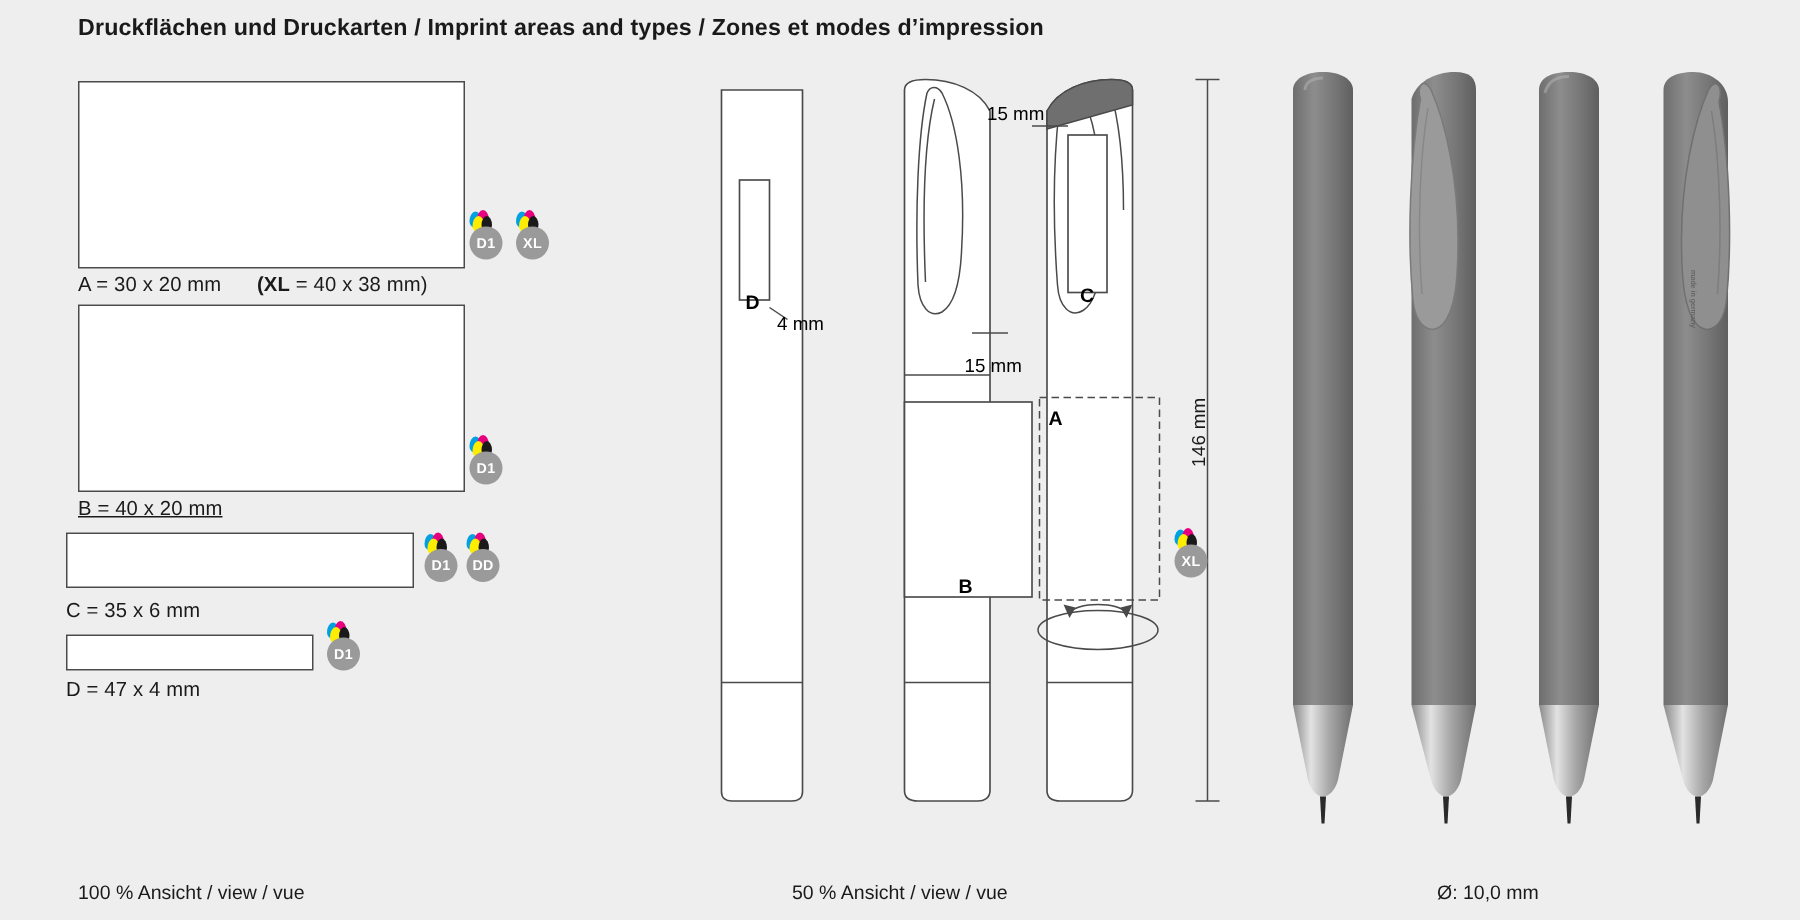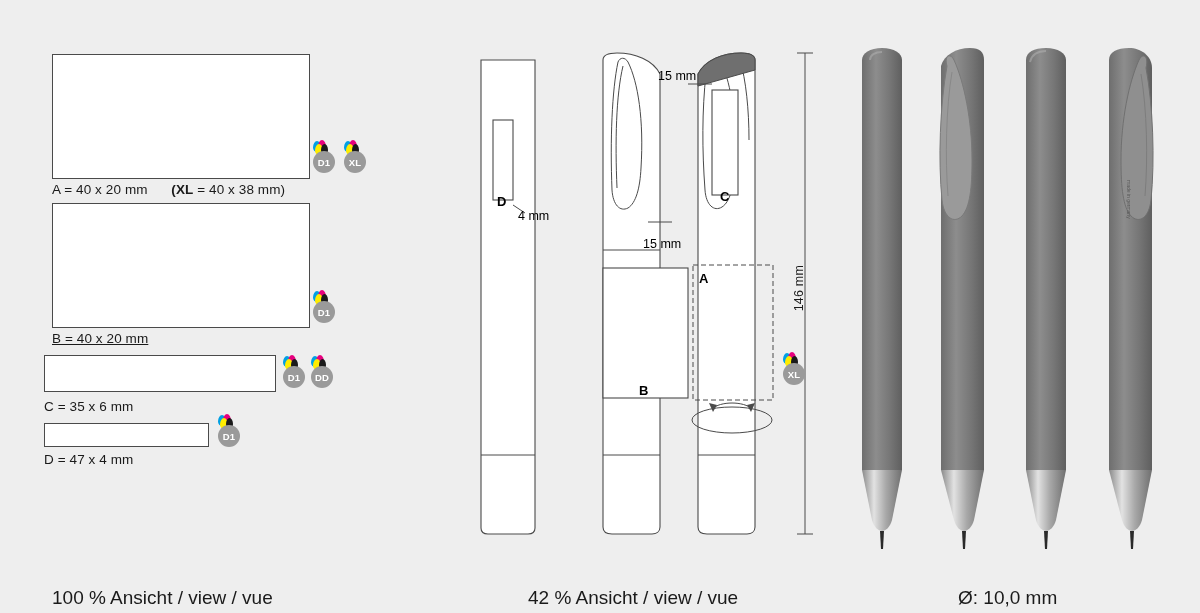--- a/index.html
+++ b/index.html
@@ -11,21 +11,21 @@
   #root{position:absolute;left:0;top:0;width:1200px;height:613px;}
   .abs{position:absolute;}
   .title{
     left:52px;top:10px;font-size:15.5px;font-weight:bold;letter-spacing:0.1px;
   }
   .rect{
     border:1px solid #4a4a4a;background:#ffffff;box-sizing:border-box;
   }
   .capt{font-size:13.5px;letter-spacing:0.1px;white-space:nowrap;}
   .capt b{font-weight:bold;margin-top:38px;}
-  .footer{font-size:19px;}
+  .footer{font-size:13px;}
 
   
   .badge{
     position:absolute;width:22px;height:22px;border-radius:50%;
     background:#9a9a9a;color:#ffffff;font-size:9.5px;font-weight:bold;
     display:flex;align-items:center;justify-content:center;
     letter-spacing:0.2px;box-sizing:border-box;
   }
   .drops{position:absolute;width:22px;height:12px;}
   .drop{position:absolute;width:8px;height:11px;border-radius:50% 50% 50% 50%/60% 60% 40% 40%;}
@@ -43,20 +43,21 @@
   .vert{
     transform-origin:center;writing-mode:vertical-rl;
     font-size:12.5px;letter-spacing:0.2px;
   }
 </style>
 </head>
 <body>
 
 <div id="root">
 
+  <div class="abs title">Druckflächen und Druckarten / Imprint areas and types / Zones et modes d’impression</div>
 
   <div class="abs" style="left:0;top:0;width:440px;height:613px;">
 
     <div class="abs rect" style="left:52px;top:54px;width:258px;height:125px;"></div>
     <div class="abs" style="left:313px;top:140px;width:70px;height:36px;">
       <div class="drops" style="left:0px;top:0px;">
         <span class="drop c"></span>
         <span class="drop m"></span>
         <span class="drop y"></span>
         <span class="drop k"></span>
@@ -64,21 +65,21 @@
       <div class="badge" style="left:0px;top:11px;">D1</div>
       <div class="drops" style="left:31px;top:0px;">
         <span class="drop c"></span>
         <span class="drop m"></span>
         <span class="drop y"></span>
         <span class="drop k"></span>
       </div>
       <div class="badge" style="left:31px;top:11px;">XL</div>
     </div>
     <div class="abs capt" style="left:52px;top:182px;">
-      <span>A = 40 x 20 mm</span>
+      <span>A = 30 x 20 mm</span>
       <span style="display:inline-block;width:16px;"></span>
       <span><b>(XL</b><span> = 40 x 38 mm)</span></span>
     </div>
 
     <div class="abs rect" style="left:52px;top:203px;width:258px;height:125px;"></div>
     <div class="abs" style="left:313px;top:290px;width:40px;height:36px;">
       <div class="drops" style="left:0px;top:0px;">
         <span class="drop c"></span>
         <span class="drop m"></span>
         <span class="drop y"></span>
@@ -189,21 +190,21 @@
     <div class="abs" style="left:343px;top:352px;width:30px;height:36px;">
       <div class="drops" style="left:0px;top:0px;">
         <span class="drop c"></span>
         <span class="drop m"></span>
         <span class="drop y"></span>
         <span class="drop k"></span>
       </div>
       <div class="badge" style="left:0px;top:11px;">XL</div>
     </div>
 
-    <div class="abs footer" style="left:88px;top:587px;">42 % Ansicht / view / vue</div>
+    <div class="abs footer" style="left:88px;top:587px;">50 % Ansicht / view / vue</div>
   </div>
 
   <div class="abs" style="left:840px;top:0;width:360px;height:542px;">
     <svg width="360" height="613" viewBox="0 0 360 613">
       <defs>
         <linearGradient id="bodyg" x1="0" y1="0" x2="1" y2="0">
           <stop offset="0%" stop-color="#6e6e6e"></stop>
           <stop offset="35%" stop-color="#8d8d8d"></stop>
           <stop offset="70%" stop-color="#767676"></stop>
           <stop offset="100%" stop-color="#5f5f5f"></stop>

